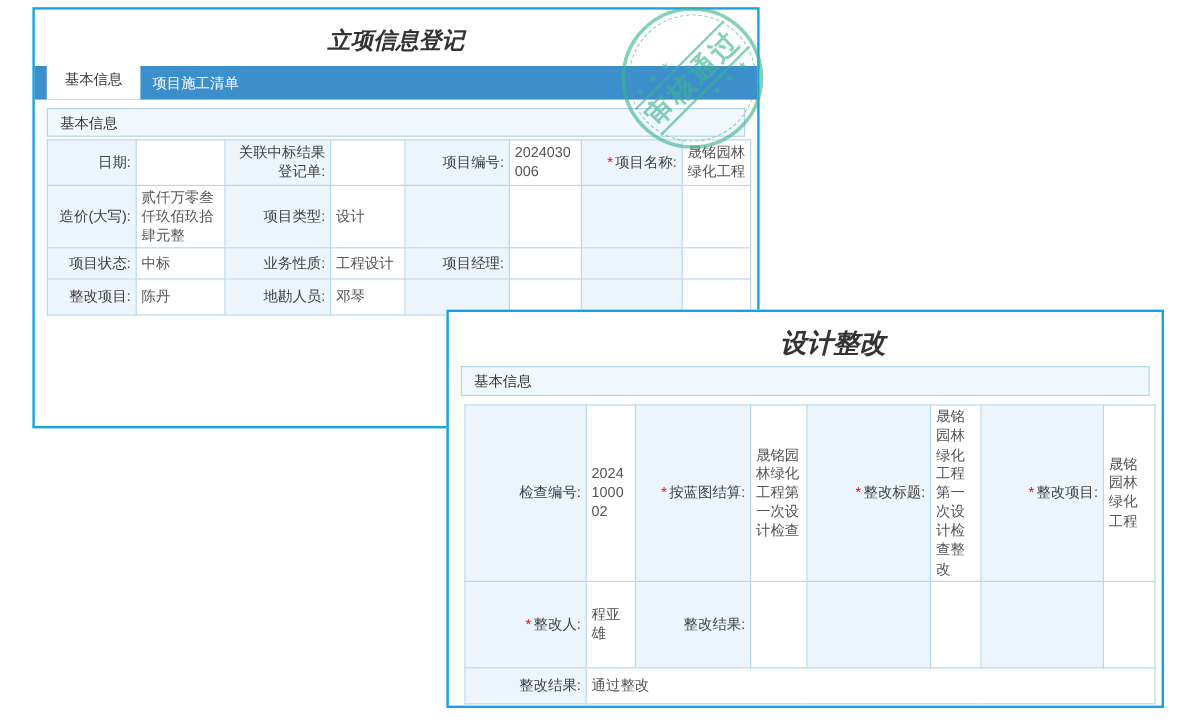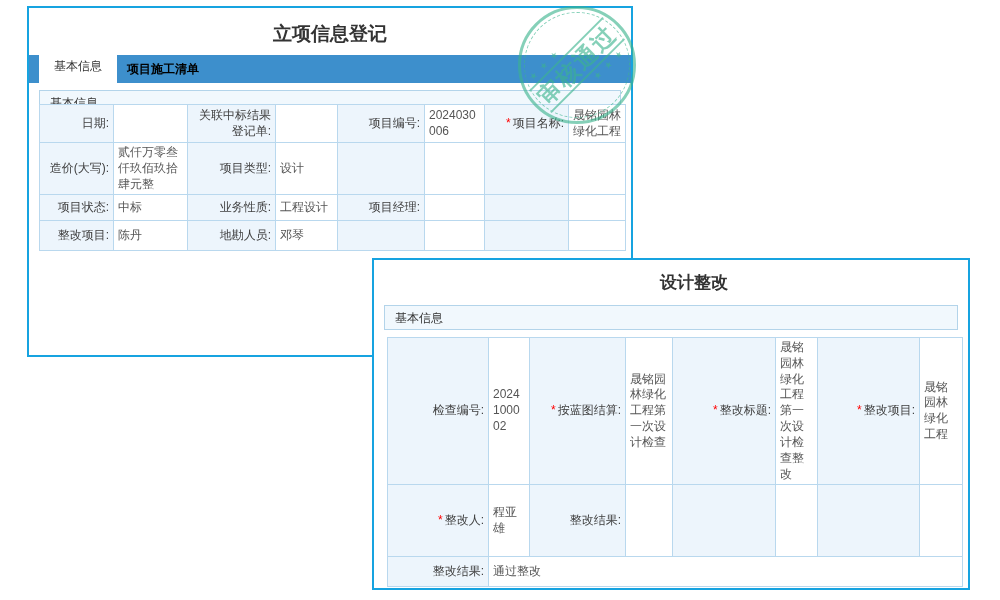--- a/index.html
+++ b/index.html
@@ -8,55 +8,55 @@
     background:#ffffff; font-family:"Liberation Sans", sans-serif;
   }
   .panel {
     position:absolute; background:#ffffff; border:2px solid #16a3e0; box-sizing:border-box;
   }
   #panel1 { left:27px; top:6px;  width:606px; height:351px; z-index:1; }
   #panel2 { left:372px; top:258px; width:598px; height:332px; z-index:2; }
 
   .panel-title {
     position:absolute; left:0; right:0; text-align:center;
-    font-weight:bold; color:#333333;
+    font-weight:bold; color:#333333;font-style:italic;
   }
   #panel1 .panel-title { top:13px; font-size:19px; }
-  #panel2 .panel-title { top:11px; font-size:17px;padding-left:46px; }
+  #panel2 .panel-title { top:11px; font-size:22px;padding-left:46px; }
 
   
   .tabbar {
     position:absolute; left:0; right:0; top:47px; height:28px;
     background:#3d8fcc;
   }
   .tab {
     position:absolute; font-size:12px; cursor:pointer; white-space:nowrap;
   }
   .tab.active {
     left:10px; top:-6px; height:34px; line-height:34px; padding:0 15px;
     background:#ffffff; color:#333333; border-radius:3px 3px 0 0;
   }
-  .tab.inactive { top:0; height:28px; line-height:28px; padding:0 12px; color:#000000; font-weight:bold; }
+  .tab.inactive { top:0; height:28px; line-height:28px; padding:0 12px; color:#ffffff; font-weight:normal; }
   .tab.t2 { left:86px; }
   .tab.t3 { left:182px;margin-top:44px; }
 
   
   .section-hd {
     position:absolute; left:10px; right:10px; height:24px; line-height:24px;
     background:#f1f8fd; border:1px solid #b3d4ea; box-sizing:border-box;
     font-size:12px; color:#333333; padding-left:10px;
   }
   #panel1 .section-hd { top:82px; }
   #panel2 .section-hd { top:45px; height:25px; line-height:25px; }
 
   
   table.form-tbl {
     position:absolute; left:10px; border-collapse:collapse; table-layout:fixed;
   }
-  #panel1 table.form-tbl { top:96px; width:586px; }
+  #panel1 table.form-tbl { top:108px; width:586px; }
   #panel2 table.form-tbl { top:77px; left:13px; width:575px; }
   .form-tbl td {
     border:1px solid #b9d8ee; font-size:12px; line-height:1.32;
     padding:2px 4px; word-break:break-all; vertical-align:middle;
     box-sizing:border-box; overflow:hidden;
   }
   .form-tbl td.lbl { background:#edf5fc; text-align:right; color:#404040; }
   .form-tbl td.val { background:#ffffff; text-align:left; color:#555555; }
   .req { color:#ff0000; margin-right:2px; }
 

